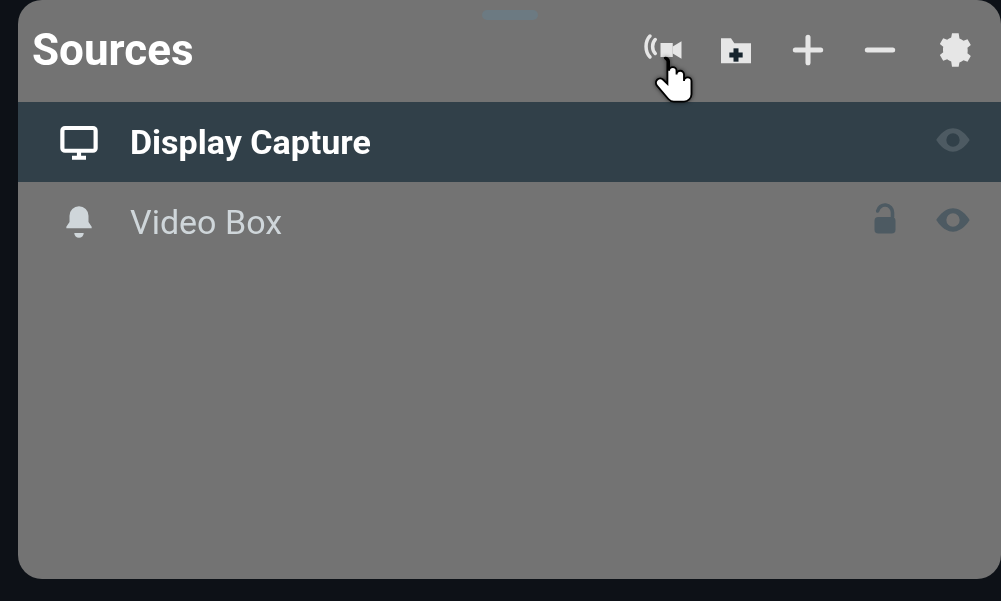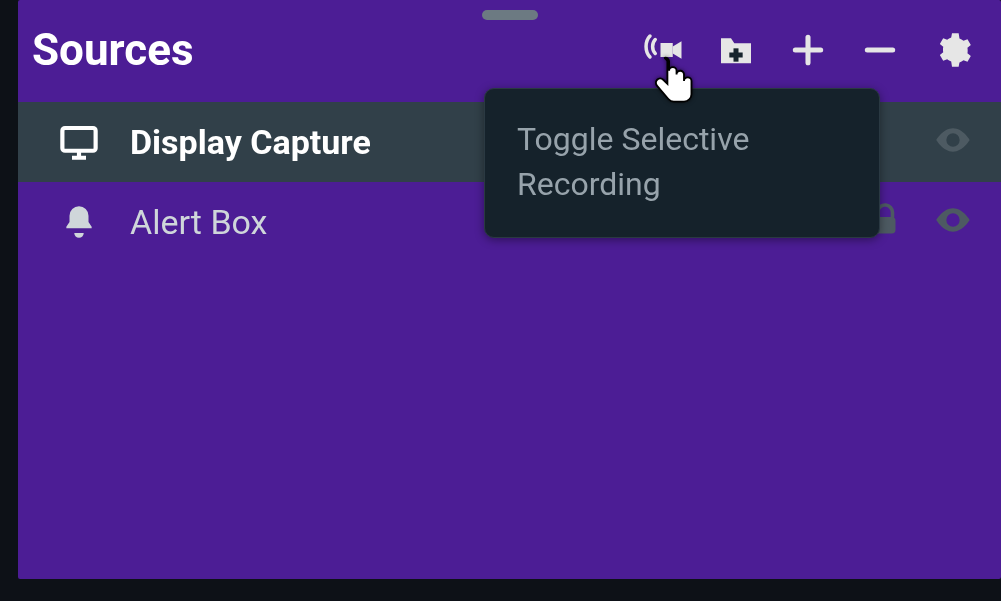--- a/index.html
+++ b/index.html
@@ -7,22 +7,22 @@
     width:1001px;height:601px;
     background:#0d1117;
     color:#e6e6e6;
     overflow:hidden;
     position:relative;
   }
   
   .panel{
     position:absolute;
     left:18px;top:0;right:0;bottom:22px;
-    background:#4c1d95;
-    border-radius:2px;
+    background:#737373;
+    border-radius:24px;
     overflow:hidden;
   }
   
   .handle{
     position:absolute;
     top:10px;left:50%;transform:translateX(-50%);
     width:56px;height:10px;
     background:#6c7a82;
     border-radius:5px;
   }
@@ -183,21 +183,21 @@
       </span>
     </div>
 
 
     <div class="row">
       <span class="icon">
         <svg width="38" height="38" viewBox="0 0 24 24" fill="currentColor">
           <path d="M12 2a6 6 0 0 0-6 6v4l-2 3v1h16v-1l-2-3V8a6 6 0 0 0-6-6zm0 20a3 3 0 0 0 3-3H9a3 3 0 0 0 3 3z"></path>
         </svg>
       </span>
-      <span class="label">Alert Box</span>
+      <span class="label">Video Box</span>
       <span class="actions">
         <span class="act">
           <span>
             <svg width="36" height="36" viewBox="0 0 24 24" fill="currentColor">
               <path d="M17 10V7a5 5 0 0 0-9.9-1" stroke="currentColor" stroke-width="2.4" fill="none" stroke-linecap="round"></path>
               <rect x="5" y="10" width="14" height="11" rx="2.5"></rect>
             </svg>
           </span>
         </span>
         <span class="act">
@@ -205,23 +205,20 @@
             <svg width="40" height="40" viewBox="0 0 24 24" fill="currentColor">
               <path d="M12 5C6 5 2 12 2 12s4 7 10 7 10-7 10-7-4-7-10-7zm0 11a4 4 0 1 1 0-8 4 4 0 0 1 0 8z"></path>
             </svg>
           </span>
         </span>
       </span>
     </div>
 
   </div>
 
-  <div class="tooltip">
-    <span>Toggle Selective Recording</span>
-  </div>
 
 </div>
 
 <div class="cursor">
   <svg width="46" height="56" viewBox="0 0 24 30">
     <path d="M9 2 v12 l-2.2-2.2c-.9-.9-2.4-.9-3.3 0-.9.9-.9 2.4 0 3.3l6 7c.7.8 1.8 1.4 2.9 1.4h5.5c2.2 0 4-1.8 4-4v-7c0-1.1-.9-2-2-2s-2 .9-2 2V9c0-1.1-.9-2-2-2s-2 .9-2 2V7c0-1.1-.9-2-2-2s-2 .9-2 2V2c0-1.1-.9-2-2-2S9 .9 9 2z" transform="translate(0,2)" fill="#ffffff" stroke="#000" stroke-width="1"></path>
   </svg>
 </div>
 
 </body></html>

